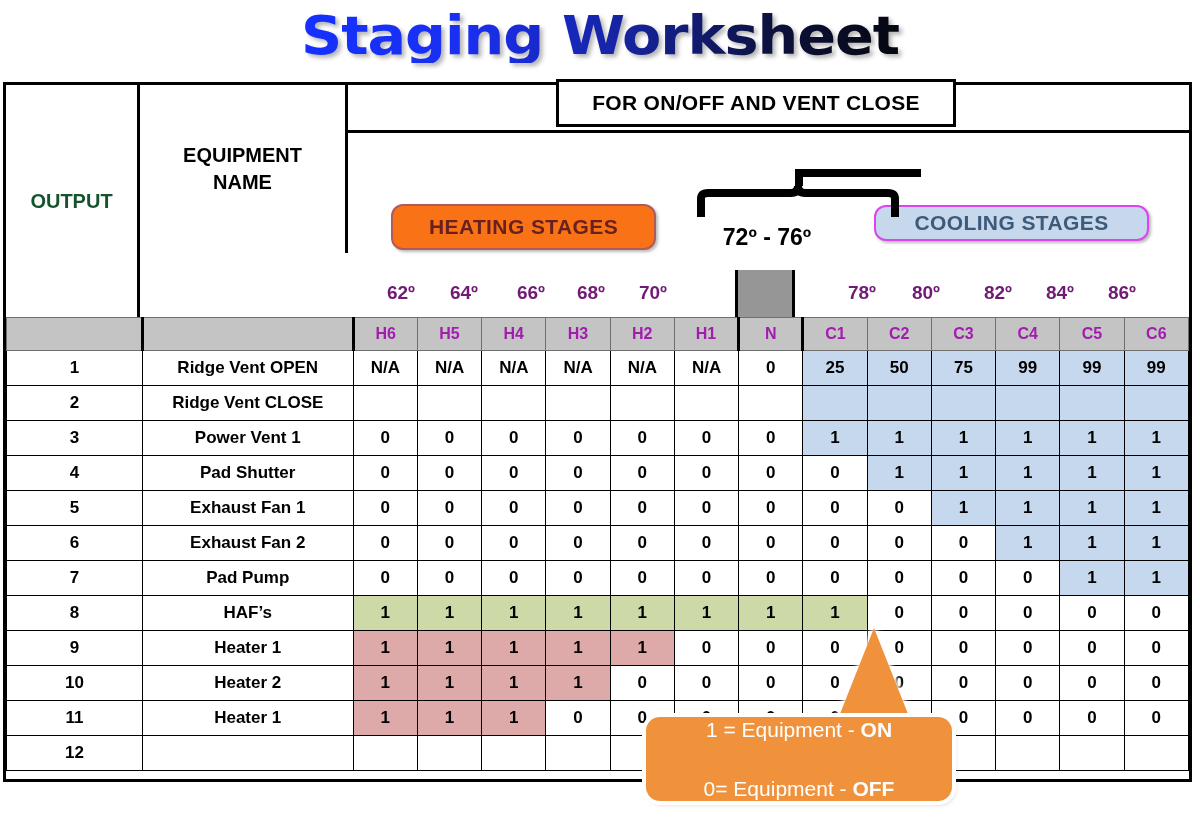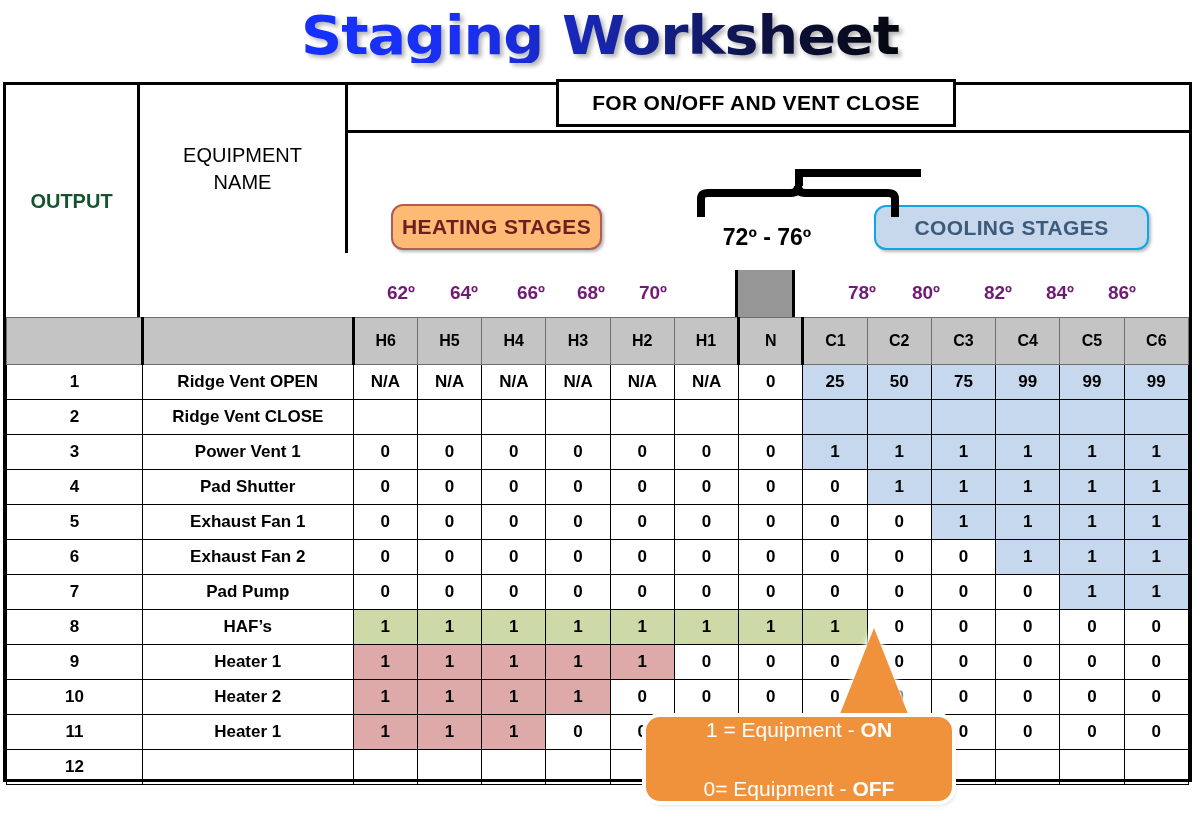--- a/index.html
+++ b/index.html
@@ -42,21 +42,21 @@
   
   #hdr-output{
     position:absolute;left:0px;top:0px;width:134px;height:232px;
     display:flex;align-items:center;justify-content:center;
     font-size:20px;font-weight:bold;color:#14532d;
     border-right:3px solid #000;box-sizing:border-box;
   }
   #hdr-equip{
     position:absolute;left:134px;top:0px;width:208px;height:168px;
     display:flex;align-items:center;justify-content:center;text-align:center;
-    font-size:20px;font-weight:normal;color:#000;line-height:1.35;
+    font-size:20px;font-weight:bold;color:#000;line-height:1.35;
     border-right:3px solid #000;box-sizing:border-box;
   }
   #stage-zone{
     position:absolute;left:342px;top:0px;right:0;height:232px;
     box-sizing:border-box;
   }
   #zone-innerline{
     position:absolute;left:342px;top:45px;right:0px;height:3px;background:#000;
   }
 
@@ -70,27 +70,27 @@
   }
 
   
   .pill{
     position:absolute;border-radius:12px;
     display:flex;align-items:center;justify-content:center;
     font-size:21px;font-weight:bold;letter-spacing:.4px;
     box-sizing:border-box;
   }
   #pill-heating{
-    left:385px;top:119px;width:211px;height:46px;
-    background:#fdba74;border:2px solid #b05a5a;color:#6b2020;
+    left:385px;top:119px;width:265px;height:46px;
+    background:#f97316;border:2px solid #b05a5a;color:#6b2020;
     box-shadow:2px 2px 3px rgba(120,120,120,.5);
   }
   #pill-cooling{
-    left:868px;top:120px;width:275px;height:45px;
-    background:#c7d8ec;border:2px solid #0ea5e9;color:#3c5a7a;
+    left:868px;top:120px;width:275px;height:36px;
+    background:#c7d8ec;border:2px solid #d946ef;color:#3c5a7a;
     box-shadow:2px 2px 3px rgba(120,120,120,.5);
   }
 
   
   #brace{position:absolute;left:690px;top:80px;width:225px;height:55px;z-index:4;}
   #neutral-temp{
     position:absolute;left:686px;top:132px;width:150px;height:40px;
     display:flex;align-items:center;justify-content:center;
     font-size:23px;font-weight:bold;color:#000;white-space:nowrap;
   }
@@ -131,23 +131,23 @@
     box-sizing:border-box;
     overflow:hidden;
   }
   td.c-output{width:134px;border-right:3px solid #000;border-left:none;font-size:18px;}
   td.c-equip{width:208px;border-right:3px solid #000;text-align:left;padding-left:10px;font-size:17px;}
   td.c-stage{width:63.4px;}
   td.col-n{border-left:3px solid #000;border-right:3px solid #000;}
 
   tr.labelrow td{
     background:#c4c4c4;
-    height:47px;
+    height:33px;
     font-size:16px;
-    color:#000000;
+    color:#a21caf;
     border:1px solid #6f6f6f;
   }
   tr.labelrow td.c-output,tr.labelrow td.c-equip{border-right:3px solid #000;}
   tr.labelrow td.col-n{border-left:3px solid #000;border-right:3px solid #000;}
 
   td.fill-blue{background:#c5d8ee;color:#2b4865;border-color:#8ba6c4;}
   td.fill-green{background:#cddaa7;color:#43512a;border-color:#8a9b5f;}
   td.fill-red{background:#dda9a9;color:#6b2020;border-color:#b07070;}
 
   

